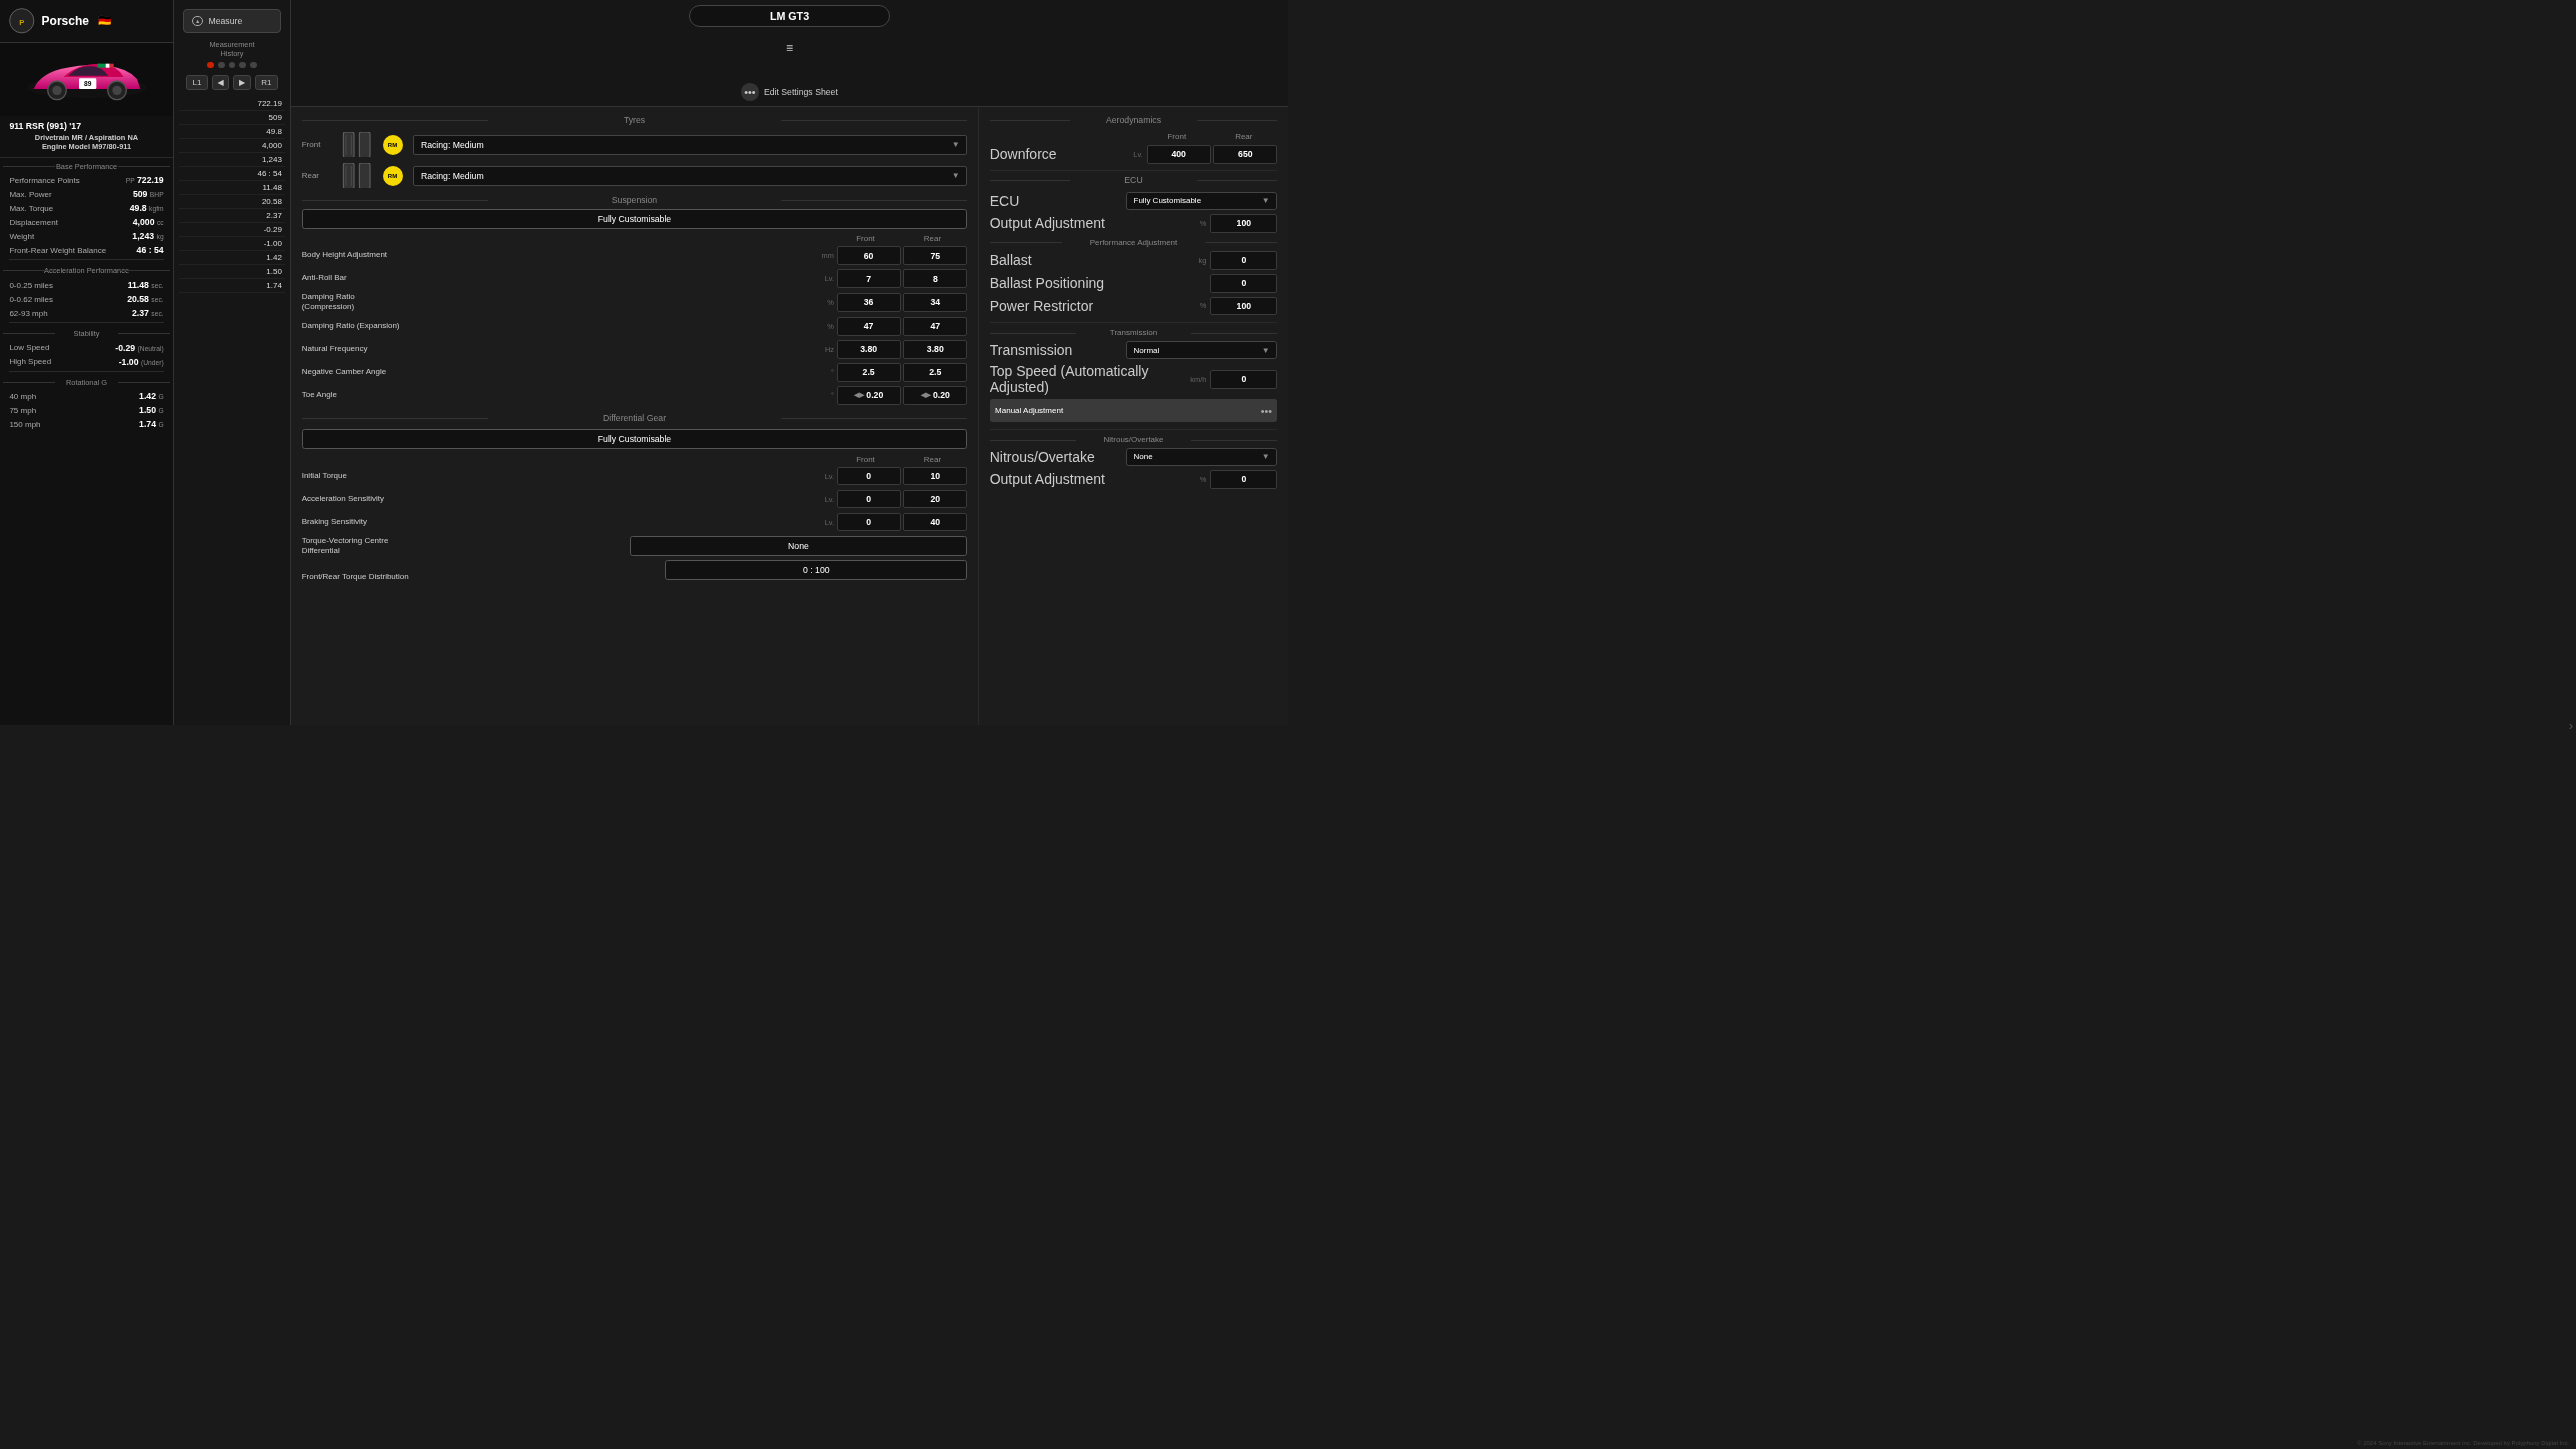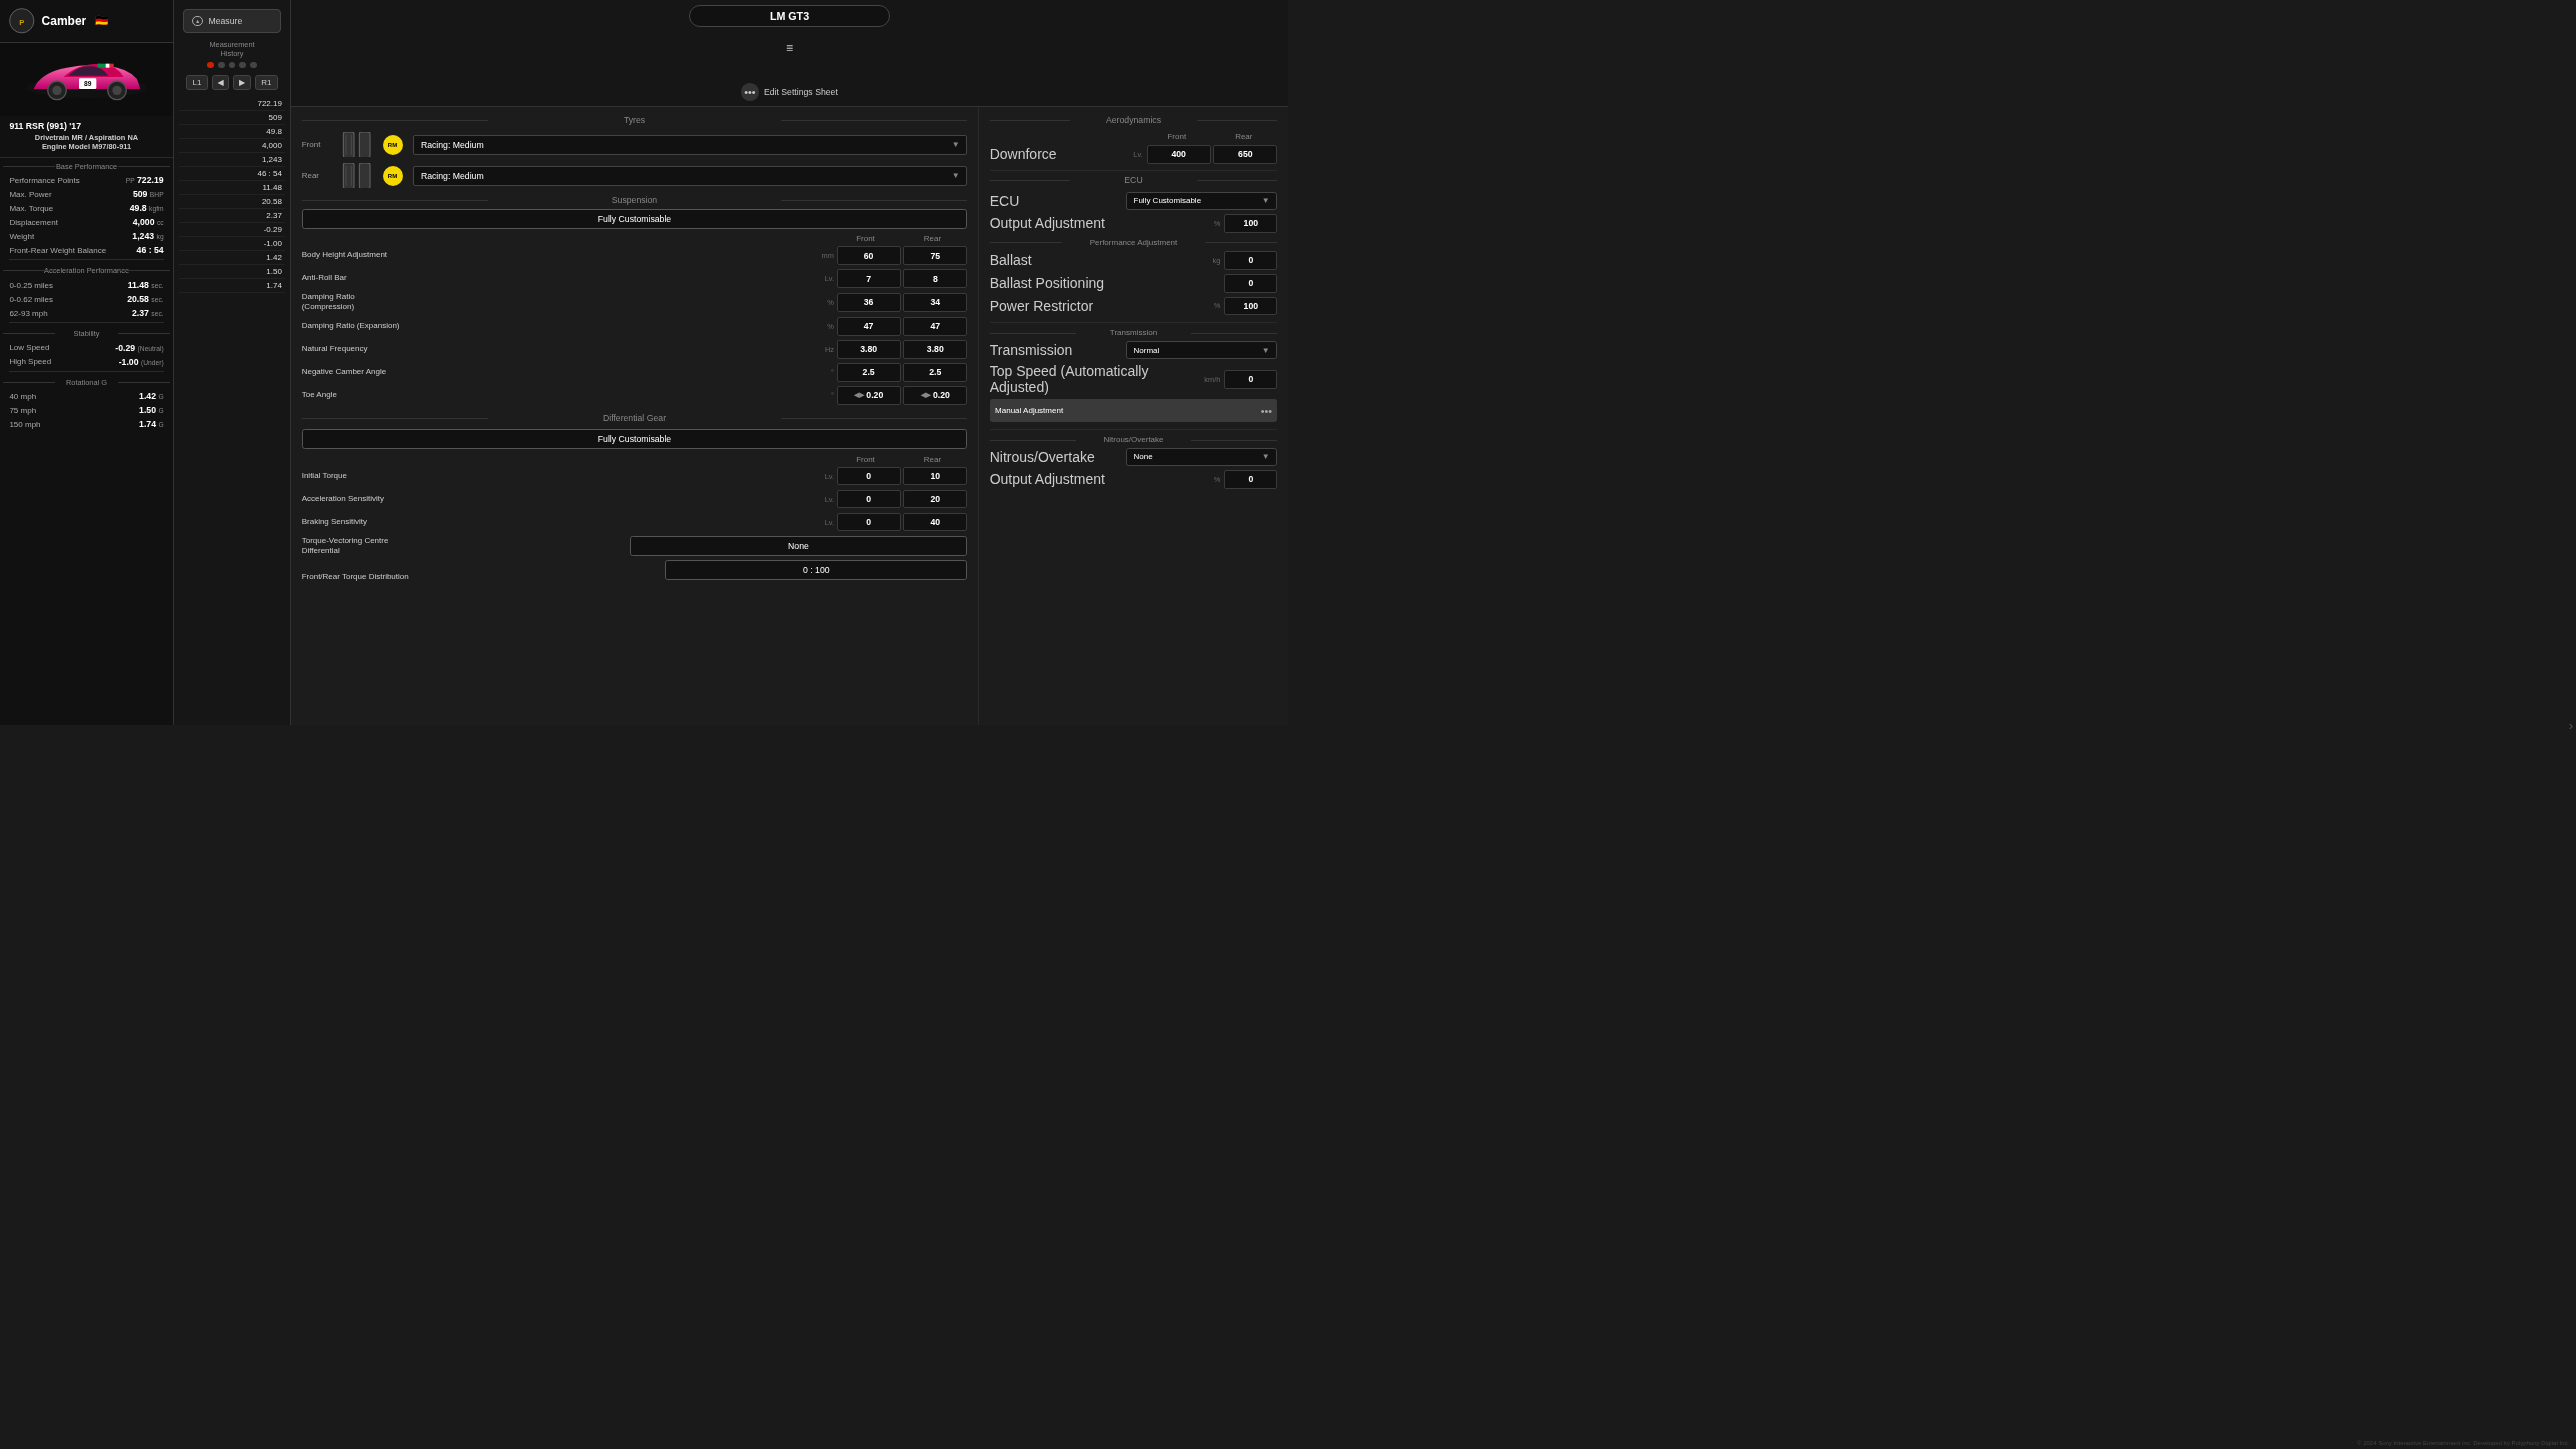--- a/index.html
+++ b/index.html
@@ -501,21 +501,21 @@
       flex: 1;
       color: #ccc;
       font-size: 14px;
     }
     .full-row-unit {
       color: #666;
       font-size: 7.4px;
       margin-right: 4px;
     }
     .full-row-value {
-      width: 53px;
+      width: 67px;
       background: #111;
       border: 0.7px solid #3a3a3a;
       border-radius: 2px;
       padding: 3.4px 6.7px;
       text-align: center;
       font-size: 8.7px;
       color: #fff;
       font-weight: bold;
     }
 
@@ -631,21 +631,21 @@
 
 <div class="main-layout">
 
   <div class="left-panel">
     <div class="car-header">
 
       <svg class="porsche-logo" viewBox="0 0 40 40" style="font-size:14px">
         <circle cx="20" cy="20" r="19" fill="#222" stroke="#888" stroke-width="1"></circle>
         <text x="20" y="26" text-anchor="middle" font-size="12" font-weight="bold" fill="#c8a000">P</text>
       </svg>
-      <span class="car-brand">Camber</span>
+      <span class="car-brand">Porsche</span>
       <span class="flag">🇩🇪</span>
     </div>
 
     <div class="car-image-container">
 
       <svg viewBox="0 0 220 90" width="148" height="60" style="font-size:14px">
         <defs>
           <linearGradient id="bodyGrad" x1="0%" y1="0%" x2="0%" y2="100%">
             <stop offset="0%" style="stop-color:#ff6ab0"></stop>
             <stop offset="100%" style="stop-color:#c0006a"></stop>

